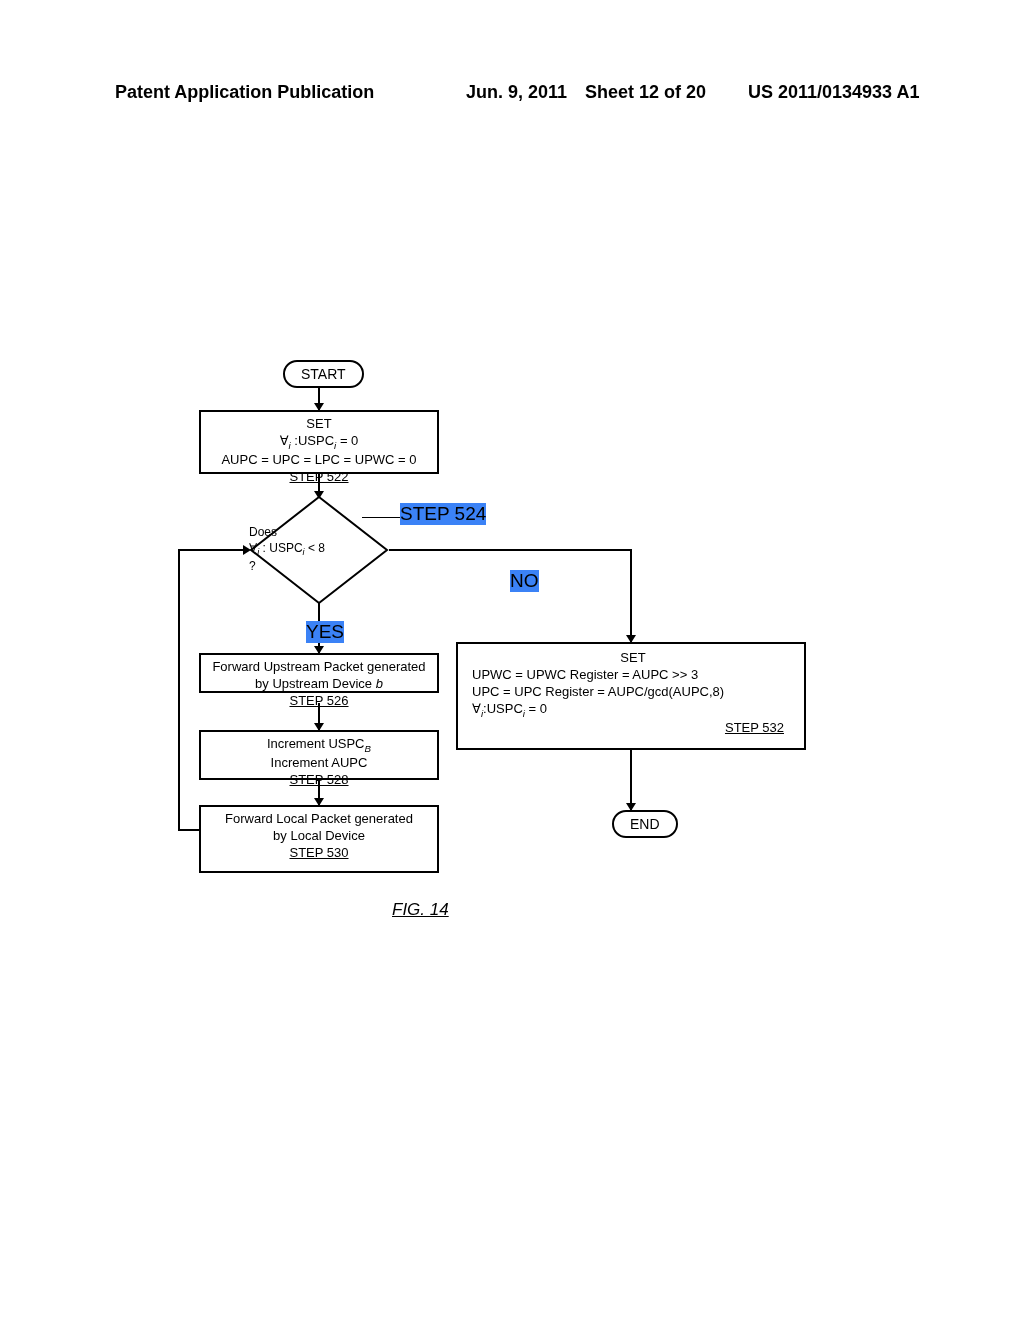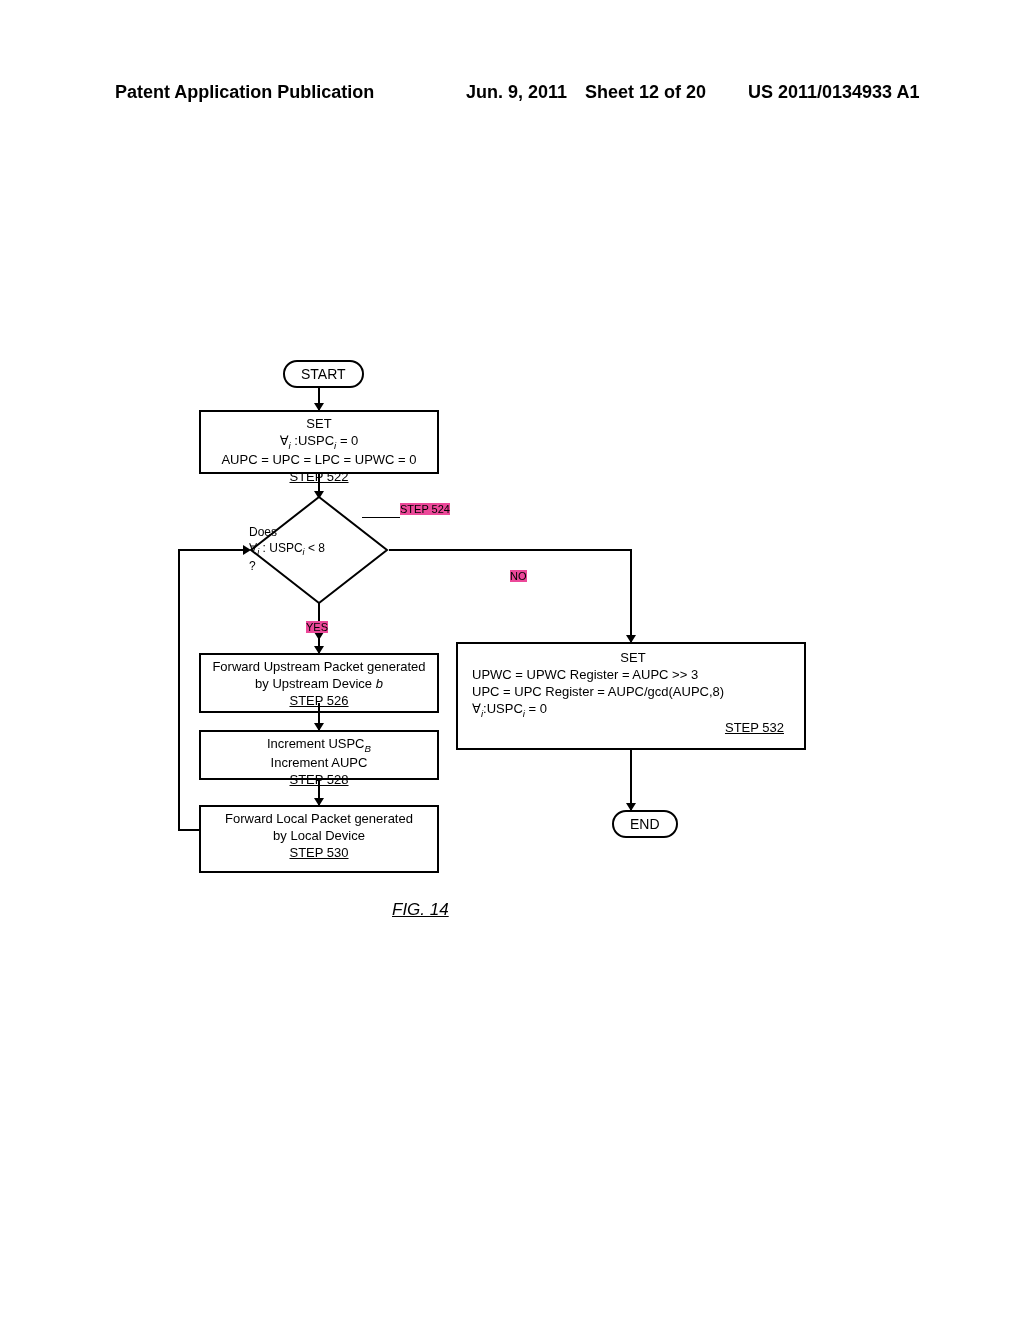--- a/index.html
+++ b/index.html
@@ -43,21 +43,21 @@
     .box {
       position: absolute;
       border: 2px solid #000;
       padding: 4px 6px;
       font-size: 13px;
       text-align: center;
       background: #fff;
       line-height: 1.3;
     }
     .box-522 { left: 199px; top: 50px; width: 240px; height: 64px; }
-    .box-526 { left: 199px; top: 293px; width: 240px; height: 60px; }
+    .box-526 { left: 199px; top: 293px; width: 240px; height: 40px; }
     .box-528 { left: 199px; top: 370px; width: 240px; height: 50px; }
     .box-530 { left: 199px; top: 445px; width: 240px; height: 68px; }
     .box-532 { left: 456px; top: 282px; width: 350px; text-align: left; padding: 6px 10px 6px 14px; height: 108px; }
     .step-label { text-decoration: underline; }
     .step-label-right { text-align: right; padding-right: 10px; }
     .diamond {
       position: absolute;
       left: 249px;
       top: 135px;
       width: 140px;
@@ -71,22 +71,22 @@
     }
     .diamond-text {
       position: absolute;
       width: 140px;
       top: 30px;
       font-size: 12px;
       line-height: 1.3;
     }
     .label {
       position: absolute;
-      font-size: 11px;
-      background: #ec4899;
+      font-size: 19px;
+      background: #3b82f6;
     }
     .label-524 { left: 400px; top: 143px; }
     .label-yes { left: 306px; top: 261px; }
     .label-no { left: 510px; top: 210px; }
     .fig-title {
       position: absolute;
       left: 392px;
       top: 540px;
       font-size: 17px;
       font-style: italic;

